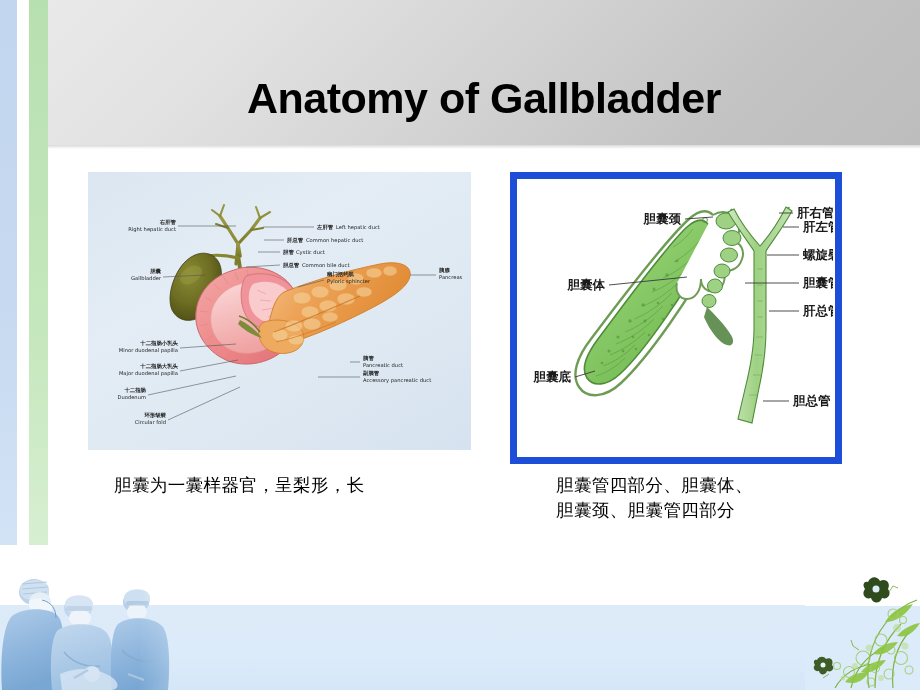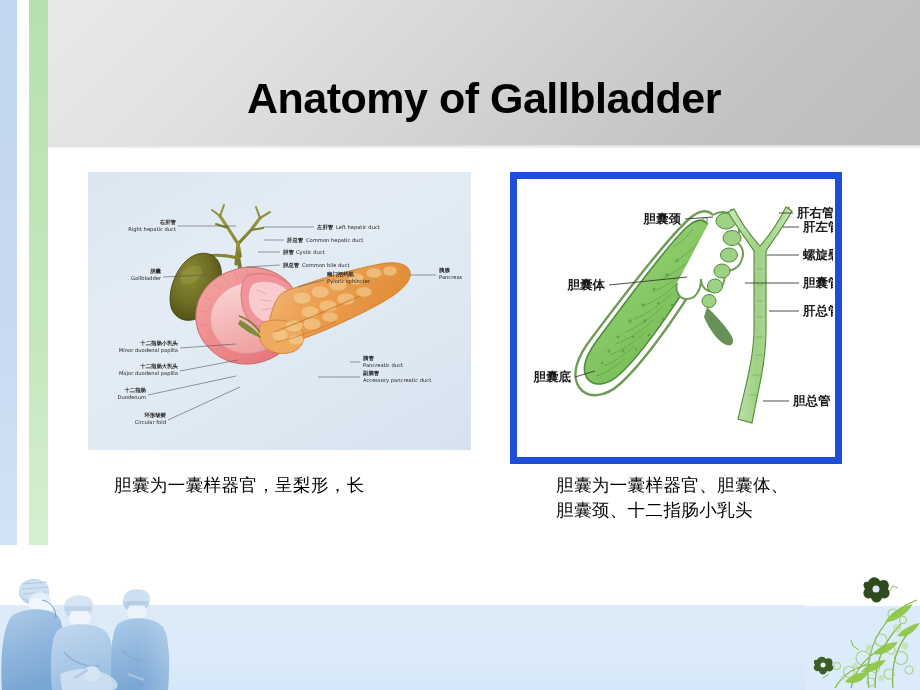--- a/index.html
+++ b/index.html
@@ -427,22 +427,22 @@
         <text x="286" y="136">肝总管</text>
         <text x="276" y="226">胆总管</text>
       </g>
     </svg>
   </div>
 
   <div class="caption caption-left">
     <div>胆囊为一囊样器官，呈梨形，长</div>
   </div>
   <div class="caption caption-right">
-    <div>胆囊为一囊样器官、胆囊体、</div>
-    <div>胆囊颈、十二指肠小乳头</div>
+    <div>胆囊管四部分、胆囊体、</div>
+    <div>胆囊颈、胆囊管四部分</div>
   </div>
 
   <div class="bottom-blue"></div>
 
   <div class="surgeons">
     <svg width="225" height="134" viewBox="0 0 225 134" xmlns="http://www.w3.org/2000/svg">
       <defs>
         <linearGradient id="fadeMask" x1="0" y1="0" x2="1" y2="0">
           <stop offset="0%" stop-color="#ffffff" stop-opacity="1"></stop>
           <stop offset="62%" stop-color="#ffffff" stop-opacity="1"></stop>

